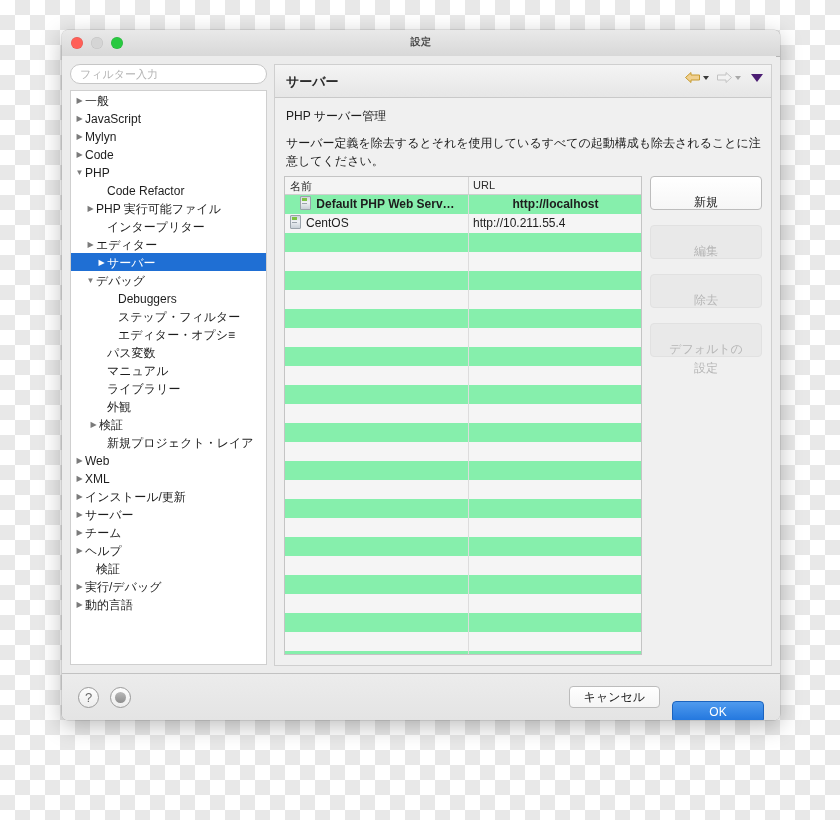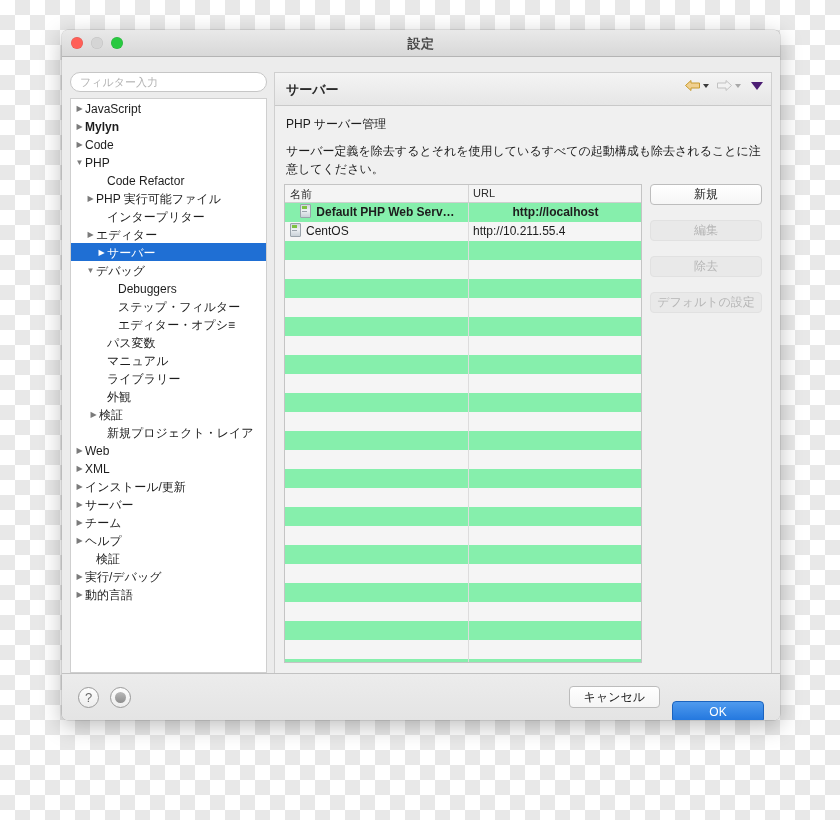--- a/index.html
+++ b/index.html
@@ -43,33 +43,32 @@
     width: 12px; height: 12px;
     border-radius: 50%;
   }
   .tl-close { left: 9px;  background: #ff5f57; box-shadow: inset 0 0 0 0.5px rgba(0,0,0,0.12); }
   .tl-min   { left: 29px; background: #d5d5d5; box-shadow: inset 0 0 0 0.5px rgba(0,0,0,0.10); }
   .tl-max   { left: 49px; background: #28c940; box-shadow: inset 0 0 0 0.5px rgba(0,0,0,0.12); }
   #title-text {
     position: absolute;
     left: 0; right: 0; top: 5px;
     text-align: center;
-    font-size: 13px;
+    font-size: 10px;
     font-weight: bold;
     color: #4a4a4a;
     letter-spacing: 0.5px;
   }
 
   
   #content {
     position: absolute;
     left: 0; top: 26px; right: 4px;
     height: 704px;
     background: #ececec;
-    margin-top: 8px;
   }
 
   
   #sidebar {
     position: absolute;
     left: 8px; top: 8px;
     width: 197px; height: 602px;
   }
   #filter-box {
     width: 100%;
@@ -285,21 +284,21 @@
     display: block;
     width: 112px;
     height: 21px;
     margin-bottom: 15px;
     box-sizing: border-box;
     border-radius: 4px;
     font-family: "Liberation Sans", sans-serif;
     font-size: 12px;
     text-align: center;
     line-height: 19px;
-    padding: 0;
+    padding: 16px;
   }
   .sbtn.on {
     background: linear-gradient(to bottom, #ffffff, #f6f6f6);
     border: 1px solid #bdbdbd;
     color: #1d1d1d;
   }
   .sbtn.off {
     background: #e9e9e9;
     border: 1px solid #e1e1e1;
     color: #b6b6b6;
@@ -371,22 +370,23 @@
     <div class="traffic tl-min"></div>
     <div class="traffic tl-max"></div>
     <div id="title-text">設定</div>
   </div>
 
   <div id="content">
 
     <div id="sidebar">
       <input id="filter-box" type="text" placeholder="フィルター入力" style="">
       <div id="tree">
+          <div class="tree-row" style="padding-left: 3px;"><span class="tw">▶</span><span class="tlabel">一般</span></div>
           <div class="tree-row" style="padding-left: 3px;"><span class="tw">▶</span><span class="tlabel">JavaScript</span></div>
-          <div class="tree-row" style="padding-left: 3px; font-weight: bold;"><span class="tw">▶</span><span class="tlabel">Mylyn</span></div>
+          <div class="tree-row" style="padding-left: 3px;"><span class="tw">▶</span><span class="tlabel">Mylyn</span></div>
           <div class="tree-row" style="padding-left: 3px;"><span class="tw">▶</span><span class="tlabel">Code</span></div>
           <div class="tree-row" style="padding-left: 3px;"><span class="tw">▼</span><span class="tlabel">PHP</span></div>
           <div class="tree-row" style="padding-left: 25px;"><span class="tw blank">▶</span><span class="tlabel">Code Refactor</span></div>
           <div class="tree-row" style="padding-left: 14px;"><span class="tw">▶</span><span class="tlabel">PHP 実行可能ファイル</span></div>
           <div class="tree-row" style="padding-left: 25px;"><span class="tw blank">▶</span><span class="tlabel">インタープリター</span></div>
           <div class="tree-row" style="padding-left: 14px;"><span class="tw">▶</span><span class="tlabel">エディター</span></div>
           <div class="tree-row sel" style="padding-left: 25px;"><span class="tw blank">▶</span><span class="tlabel">サーバー</span></div>
           <div class="tree-row" style="padding-left: 14px;"><span class="tw">▼</span><span class="tlabel">デバッグ</span></div>
           <div class="tree-row" style="padding-left: 36px;"><span class="tw blank">▶</span><span class="tlabel">Debuggers</span></div>
           <div class="tree-row" style="padding-left: 36px;"><span class="tw blank">▶</span><span class="tlabel">ステップ・フィルター</span></div>

